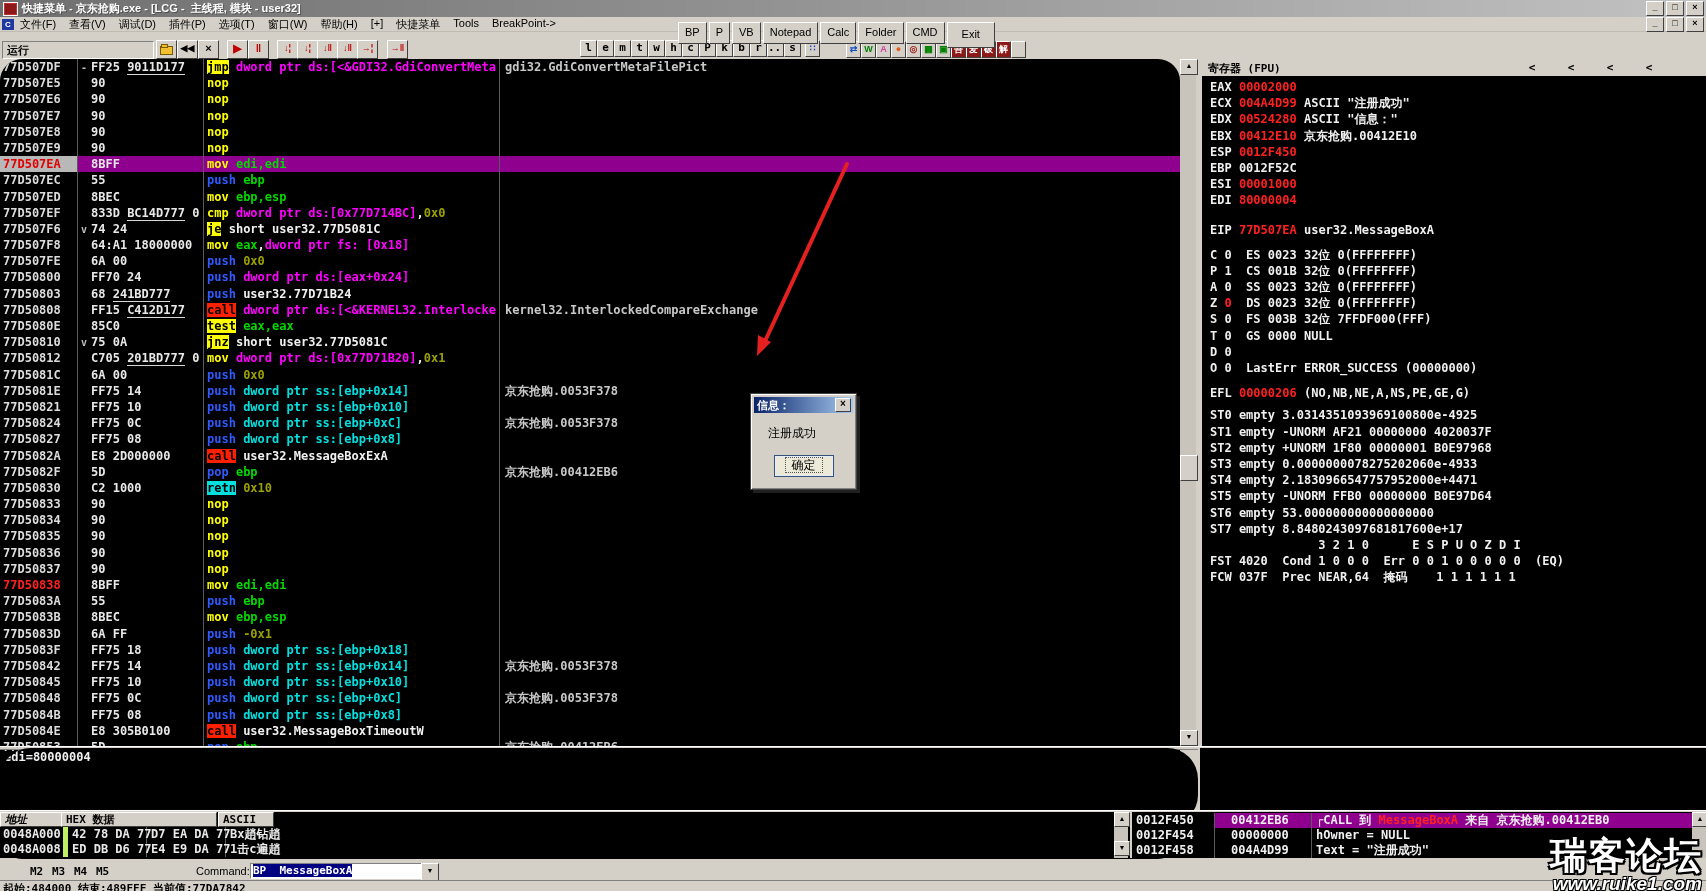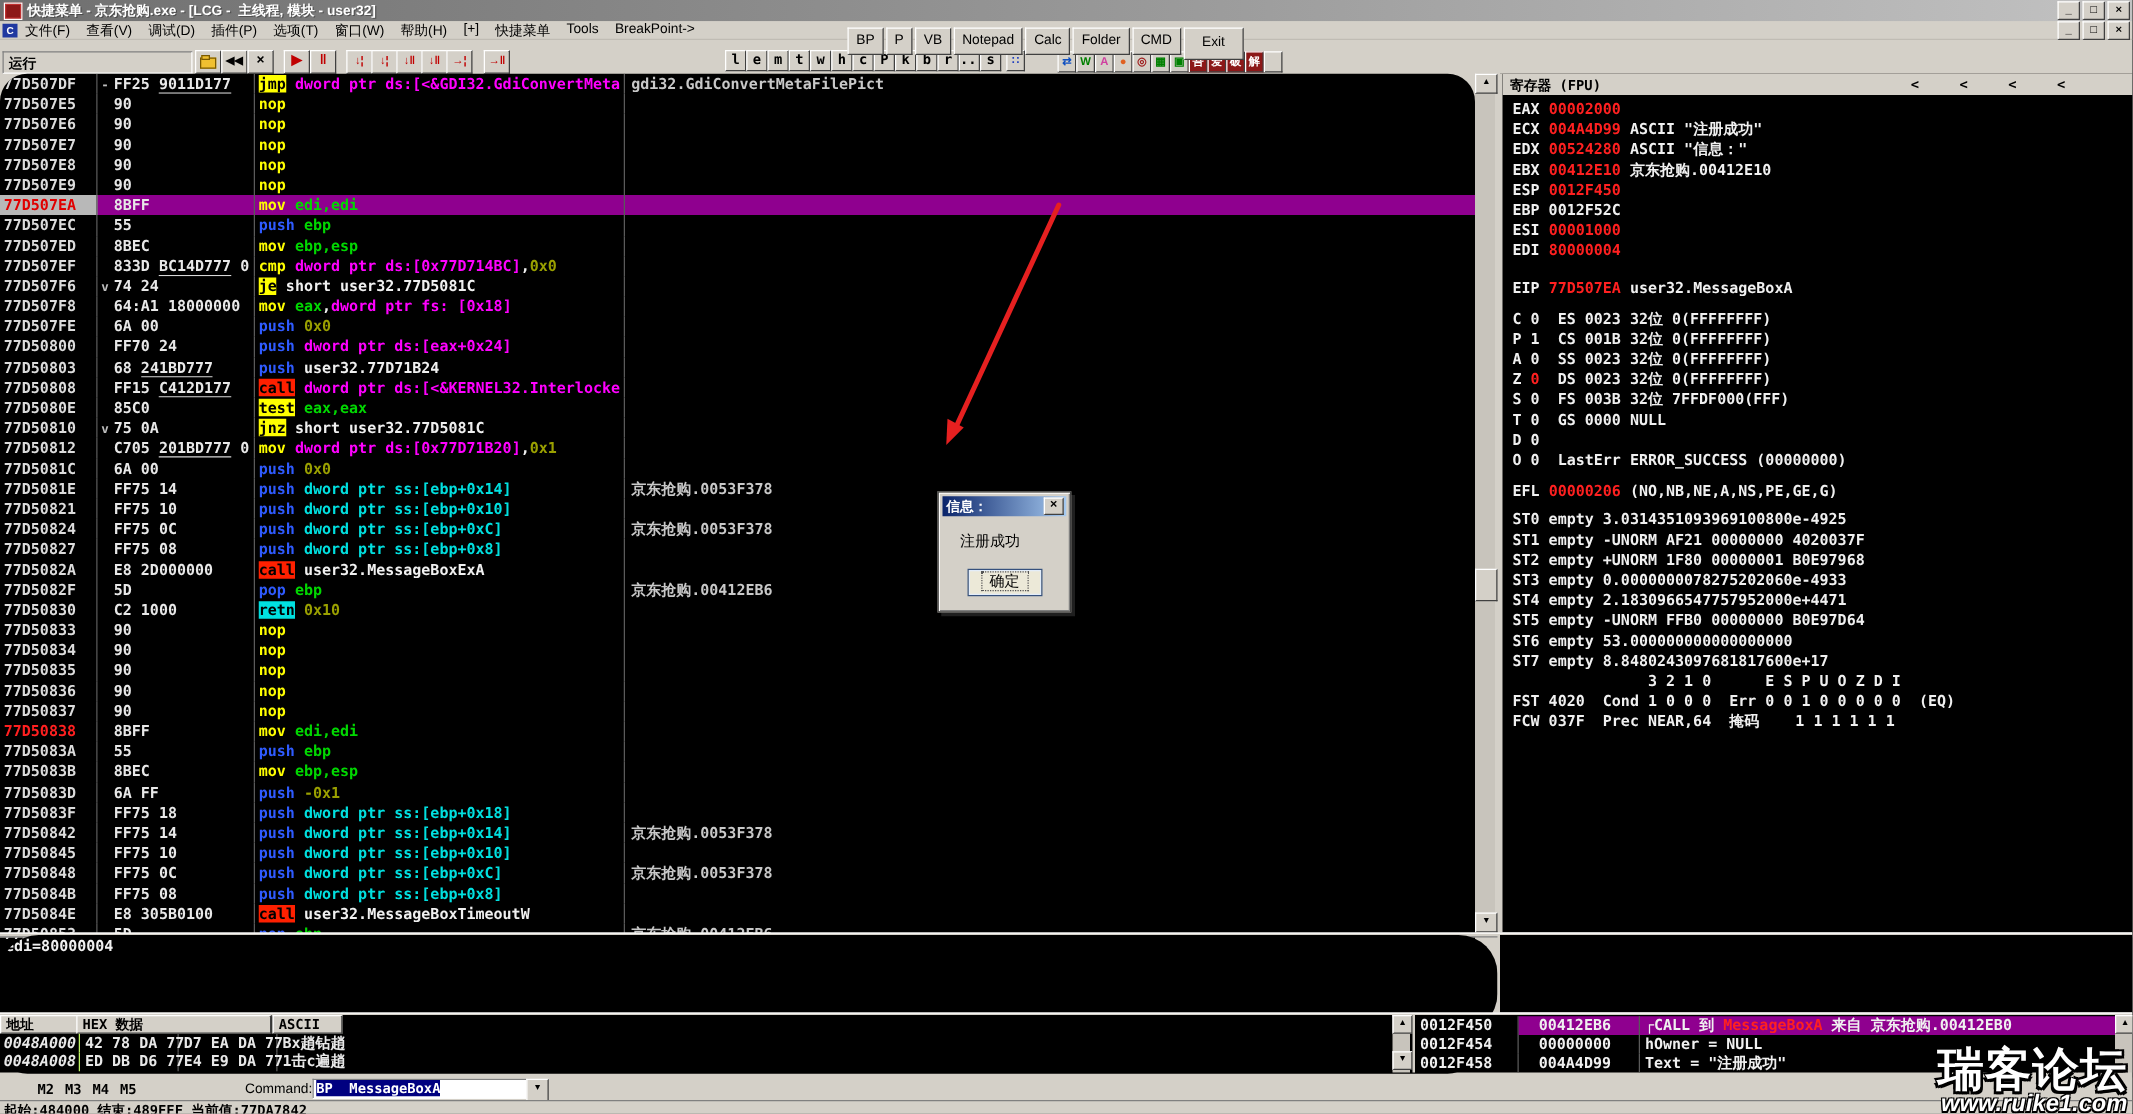--- a/index.html
+++ b/index.html
@@ -64,21 +64,21 @@
   .collapse-btn{position:absolute;top:2px;font-size:11px;color:#000;width:22px;text-align:center;}
   .reg-line{height:16.2px;line-height:16.2px;font-size:12px;white-space:pre;padding-left:8px;}
   .reg-group{margin:0;}
   
   .hline{position:absolute;left:0;width:1706px;background:#d4d0c8;border-top:1px solid #ffffff;border-bottom:1px solid #808080;}
   .info-line{font-size:12px;color:#f0f0f0;padding:2px 0 0 4px;white-space:pre;}
   .dump-headbtn{position:absolute;top:0;height:15px;background:#d4d0c8;border:1px solid;
     border-color:#ffffff #404040 #404040 #ffffff;font-size:11px;font-weight:bold;color:#000;
     padding:0 0 0 4px;box-sizing:border-box;line-height:13px;}
   .dump-row{display:flex;height:15px;line-height:15px;font-size:12px;white-space:pre;color:#e8e8e8;}
-  .d-addr{width:60px;padding-left:3px;border-right:1px solid #bef264;flex:none;font-style:italic;}
+  .d-addr{width:60px;padding-left:3px;border-right:5px solid #bef264;flex:none;}
   .d-hex{width:74px;padding-left:4px;border-right:1px solid #5a5a5a;flex:none;}
   .d-ascii{flex:1;padding-left:4px;}
   .stack-row{display:flex;height:15px;line-height:15px;font-size:12px;white-space:pre;color:#f0f0f0;}
   .s-addr{width:78px;padding-left:4px;flex:none;border-right:1px solid #5a5a5a;}
   .s-val{width:80px;padding-left:16px;flex:none;border-right:1px solid #5a5a5a;}
   .s-cmt{flex:1;padding-left:4px;overflow:hidden;}
   .stack-row.hl .s-val,.stack-row.hl .s-cmt{background:#8f008f;}
   
   .cmdrow{position:absolute;left:0;top:862px;width:1706px;height:18px;background:#d4d0c8;}
   .mtab{position:absolute;top:3px;font-size:11px;font-weight:bold;color:#000;}
@@ -192,21 +192,21 @@
       <div class="dis-row"><span class="col-addr">77D507E9</span><span class="col-hex"><span class="pre-mark"> </span><span>90</span></span><span class="col-ins"><span class="tk-y">nop</span></span><span class="col-cmt"></span></div>
       <div class="dis-row sel"><span class="col-addr addr-sel">77D507EA</span><span class="col-hex"><span class="pre-mark"> </span><span>8BFF</span></span><span class="col-ins"><span class="tk-y">mov</span><span class="tk-w"> </span><span class="tk-g">edi,edi</span></span><span class="col-cmt"></span></div>
       <div class="dis-row"><span class="col-addr">77D507EC</span><span class="col-hex"><span class="pre-mark"> </span><span>55</span></span><span class="col-ins"><span class="tk-b">push</span><span class="tk-w"> </span><span class="tk-g">ebp</span></span><span class="col-cmt"></span></div>
       <div class="dis-row"><span class="col-addr">77D507ED</span><span class="col-hex"><span class="pre-mark"> </span><span>8BEC</span></span><span class="col-ins"><span class="tk-y">mov</span><span class="tk-w"> </span><span class="tk-g">ebp,esp</span></span><span class="col-cmt"></span></div>
       <div class="dis-row"><span class="col-addr">77D507EF</span><span class="col-hex"><span class="pre-mark"> </span><span>833D </span><span class="u">BC14D777</span><span> 0</span></span><span class="col-ins"><span class="tk-y">cmp</span><span class="tk-w"> </span><span class="tk-m">dword ptr ds:[0x77D714BC]</span><span class="tk-w">,</span><span class="tk-o">0x0</span></span><span class="col-cmt"></span></div>
       <div class="dis-row"><span class="col-addr">77D507F6</span><span class="col-hex"><span class="pre-mark">v</span><span>74 24</span></span><span class="col-ins"><span class="tk-Y">je</span><span class="tk-w"> short user32.77D5081C</span></span><span class="col-cmt"></span></div>
       <div class="dis-row"><span class="col-addr">77D507F8</span><span class="col-hex"><span class="pre-mark"> </span><span>64:A1 18000000</span></span><span class="col-ins"><span class="tk-y">mov</span><span class="tk-w"> </span><span class="tk-g">eax</span><span class="tk-w">,</span><span class="tk-m">dword ptr fs: [0x18]</span></span><span class="col-cmt"></span></div>
       <div class="dis-row"><span class="col-addr">77D507FE</span><span class="col-hex"><span class="pre-mark"> </span><span>6A 00</span></span><span class="col-ins"><span class="tk-b">push</span><span class="tk-w"> </span><span class="tk-o">0x0</span></span><span class="col-cmt"></span></div>
       <div class="dis-row"><span class="col-addr">77D50800</span><span class="col-hex"><span class="pre-mark"> </span><span>FF70 24</span></span><span class="col-ins"><span class="tk-b">push</span><span class="tk-w"> </span><span class="tk-m">dword ptr ds:[eax+0x24]</span></span><span class="col-cmt"></span></div>
       <div class="dis-row"><span class="col-addr">77D50803</span><span class="col-hex"><span class="pre-mark"> </span><span>68 </span><span class="u">241BD777</span></span><span class="col-ins"><span class="tk-b">push</span><span class="tk-w"> user32.77D71B24</span></span><span class="col-cmt"></span></div>
-      <div class="dis-row"><span class="col-addr">77D50808</span><span class="col-hex"><span class="pre-mark"> </span><span>FF15 </span><span class="u">C412D177</span></span><span class="col-ins"><span class="tk-R">call</span><span class="tk-w"> </span><span class="tk-m">dword ptr ds:[&lt;&amp;KERNEL32.Interlocke</span></span></div>
+      <div class="dis-row"><span class="col-addr">77D50808</span><span class="col-hex"><span class="pre-mark"> </span><span>FF15 </span><span class="u">C412D177</span></span><span class="col-ins"><span class="tk-R">call</span><span class="tk-w"> </span><span class="tk-m">dword ptr ds:[&lt;&amp;KERNEL32.Interlocke</span></span><span class="col-cmt">kernel32.InterlockedCompareExchange</span></div>
       <div class="dis-row"><span class="col-addr">77D5080E</span><span class="col-hex"><span class="pre-mark"> </span><span>85C0</span></span><span class="col-ins"><span class="tk-Y">test</span><span class="tk-w"> </span><span class="tk-g">eax,eax</span></span><span class="col-cmt"></span></div>
       <div class="dis-row"><span class="col-addr">77D50810</span><span class="col-hex"><span class="pre-mark">v</span><span>75 0A</span></span><span class="col-ins"><span class="tk-Y">jnz</span><span class="tk-w"> short user32.77D5081C</span></span><span class="col-cmt"></span></div>
       <div class="dis-row"><span class="col-addr">77D50812</span><span class="col-hex"><span class="pre-mark"> </span><span>C705 </span><span class="u">201BD777</span><span> 0</span></span><span class="col-ins"><span class="tk-y">mov</span><span class="tk-w"> </span><span class="tk-m">dword ptr ds:[0x77D71B20]</span><span class="tk-w">,</span><span class="tk-o">0x1</span></span><span class="col-cmt"></span></div>
       <div class="dis-row"><span class="col-addr">77D5081C</span><span class="col-hex"><span class="pre-mark"> </span><span>6A 00</span></span><span class="col-ins"><span class="tk-b">push</span><span class="tk-w"> </span><span class="tk-o">0x0</span></span><span class="col-cmt"></span></div>
       <div class="dis-row"><span class="col-addr">77D5081E</span><span class="col-hex"><span class="pre-mark"> </span><span>FF75 14</span></span><span class="col-ins"><span class="tk-b">push</span><span class="tk-w"> </span><span class="tk-c">dword ptr ss:[ebp+0x14]</span></span><span class="col-cmt">京东抢购.0053F378</span></div>
       <div class="dis-row"><span class="col-addr">77D50821</span><span class="col-hex"><span class="pre-mark"> </span><span>FF75 10</span></span><span class="col-ins"><span class="tk-b">push</span><span class="tk-w"> </span><span class="tk-c">dword ptr ss:[ebp+0x10]</span></span><span class="col-cmt"></span></div>
       <div class="dis-row"><span class="col-addr">77D50824</span><span class="col-hex"><span class="pre-mark"> </span><span>FF75 0C</span></span><span class="col-ins"><span class="tk-b">push</span><span class="tk-w"> </span><span class="tk-c">dword ptr ss:[ebp+0xC]</span></span><span class="col-cmt">京东抢购.0053F378</span></div>
       <div class="dis-row"><span class="col-addr">77D50827</span><span class="col-hex"><span class="pre-mark"> </span><span>FF75 08</span></span><span class="col-ins"><span class="tk-b">push</span><span class="tk-w"> </span><span class="tk-c">dword ptr ss:[ebp+0x8]</span></span><span class="col-cmt"></span></div>
       <div class="dis-row"><span class="col-addr">77D5082A</span><span class="col-hex"><span class="pre-mark"> </span><span>E8 2D000000</span></span><span class="col-ins"><span class="tk-R">call</span><span class="tk-w"> user32.MessageBoxExA</span></span><span class="col-cmt"></span></div>
       <div class="dis-row"><span class="col-addr">77D5082F</span><span class="col-hex"><span class="pre-mark"> </span><span>5D</span></span><span class="col-ins"><span class="tk-b">pop</span><span class="tk-w"> </span><span class="tk-g">ebp</span></span><span class="col-cmt">京东抢购.00412EB6</span></div>
@@ -289,21 +289,21 @@
 
   <div class="blackpane mono" style="left:0;top:748px;width:1198px;height:78px;border-radius:31px;">
     <div class="info-line">edi=80000004</div>
   </div>
   <div style="position:absolute;left:1198px;top:748px;width:2px;height:62px;background:#d4d0c8;"></div>
   <div class="blackpane" style="left:1200px;top:748px;width:506px;height:62px;"></div>
 
   <div class="hline" style="top:810px;height:2px;"></div>
 
   <div class="blackpane mono" style="left:0;top:812px;width:1114px;height:46px;">
-    <div class="dump-headbtn" style="left:0;width:64px;">地址</div>
+    <div class="dump-headbtn" style="left:0;width:64px;font-style:italic;">地址</div>
     <div class="dump-headbtn" style="left:61px;width:156px;">HEX 数据</div>
     <div class="dump-headbtn" style="left:218px;width:56px;">ASCII</div>
     <div id="dump-rows" style="position:absolute;top:15px;left:0;width:100%;">
         <div class="dump-row"><span class="d-addr">0048A000</span><span class="d-hex">42 78 DA 77</span><span class="d-hex">D7 EA DA 77</span><span class="d-ascii">Bx趙钻趙</span></div>
         <div class="dump-row"><span class="d-addr">0048A008</span><span class="d-hex">ED DB D6 77</span><span class="d-hex">E4 E9 DA 77</span><span class="d-ascii">1击c遍趙</span></div>
       </div>
   </div>
 
   <div class="vscroll" style="left:1114px;top:812px;width:14px;height:46px;">
     <div class="sbtn" style="top:0;height:13px;">▲</div>

